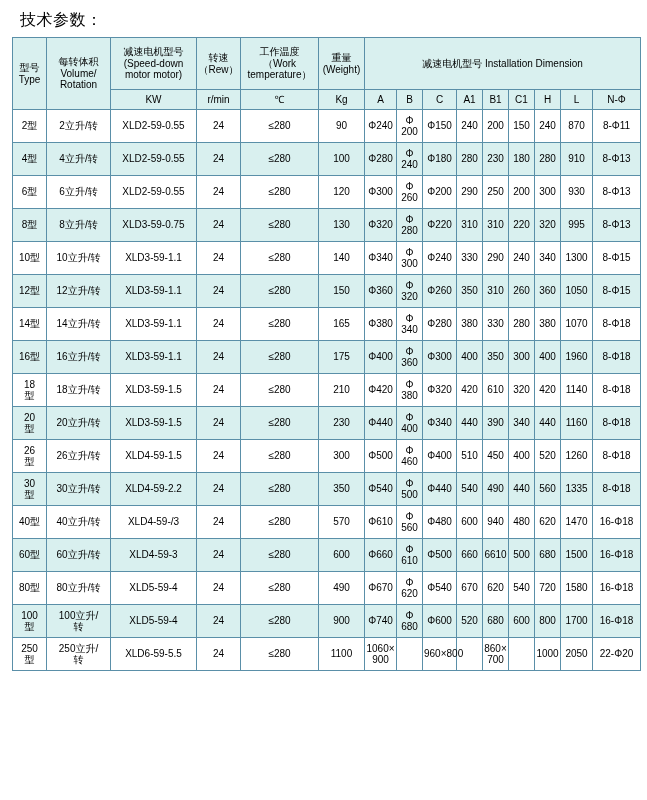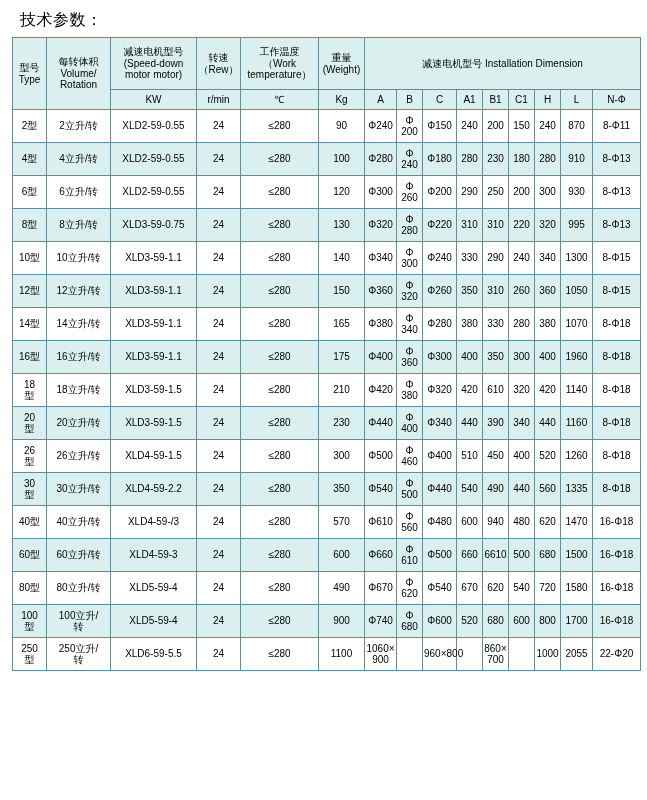--- a/index.html
+++ b/index.html
@@ -430,19 +430,19 @@
           <td>24</td>
           <td>≤280</td>
           <td>1100</td>
           <td>1060×<br>900</td>
           <td></td>
           <td>960×800</td>
           <td></td>
           <td>860×<br>700</td>
           <td></td>
           <td>1000</td>
-          <td>2055</td>
+          <td>2050</td>
           <td>22-Φ20</td>
         </tr>
       </tbody>
   </table>
 
 </div>
 
 </body></html>

